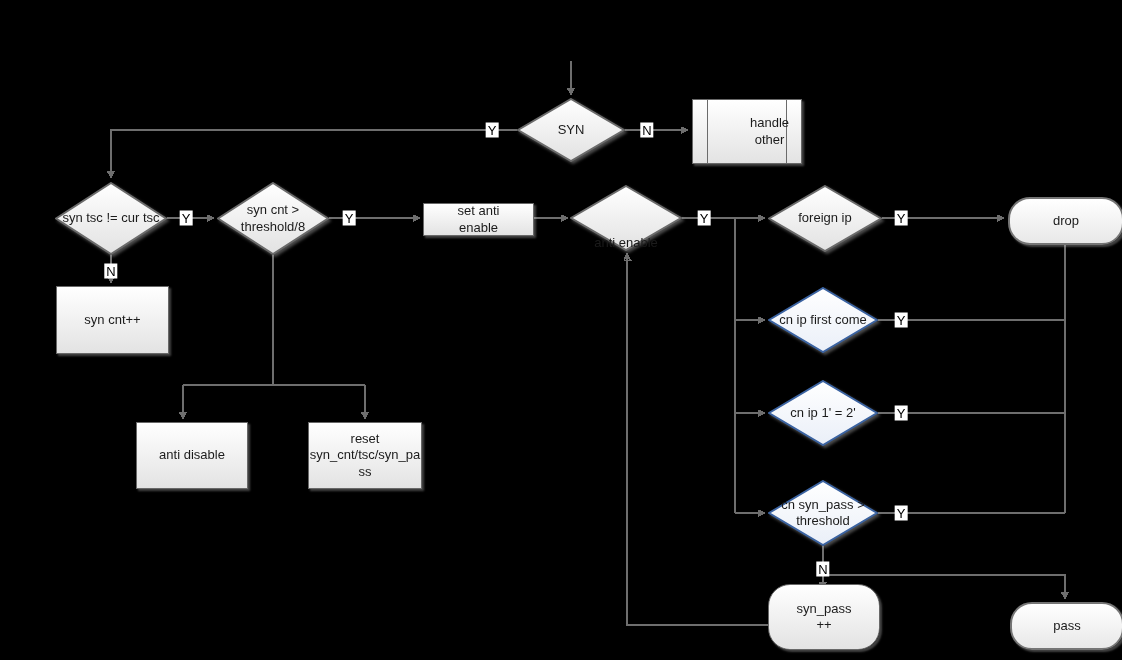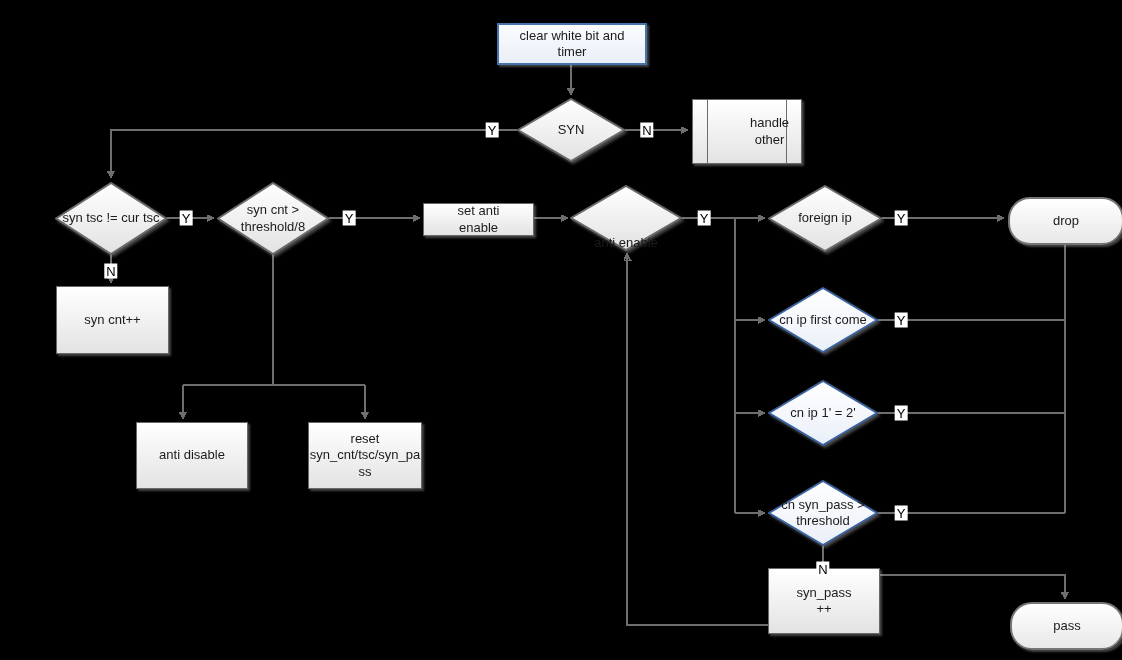--- a/index.html
+++ b/index.html
@@ -105,23 +105,20 @@
     <path d="M878,413 H1065"></path>
     <path d="M878,513 H1065"></path>
 
     <path d="M823,546 V587" marker-end="url(#arrow)"></path>
 
     <path d="M823,575 H1065 V597" marker-end="url(#arrow)"></path>
 
     <path d="M768,625 H627 V255" marker-end="url(#arrow)"></path>
   </svg>
 
-  <div class="node box blue clearbox" style="left:497px;top:23px;width:146px;height:38px;">
-    <span class="nlabel">clear white bit and timer</span>
-  </div>
 
   <div class="node diamond" style="left:517px;top:98px;width:108px;height:64px;">
     <svg class="shape" viewBox="0 0 108 64" preserveAspectRatio="none">
         <polygon points="54,1 107,32 54,63 1,32" fill="url(#grad-gray)" stroke="#6b6b6b" stroke-width="2"></polygon>
       </svg>
     <span class="nlabel">SYN</span>
   </div>
 
   <div class="node box predef" style="left:692px;top:99px;width:108px;height:63px;">
     <span class="nlabel">handle other</span>
@@ -189,21 +186,21 @@
     <span class="nlabel">cn ip 1' = 2'</span>
   </div>
 
   <div class="node diamond" style="left:768px;top:480px;width:110px;height:66px;">
     <svg class="shape" viewBox="0 0 110 66" preserveAspectRatio="none">
         <polygon points="55,1 109,33 55,65 1,33" fill="url(#grad-blue)" stroke="#3b63a1" stroke-width="2"></polygon>
       </svg>
     <span class="nlabel">cn syn_pass &gt; threshold</span>
   </div>
 
-  <div class="node box" style="left:768px;top:568px;width:110px;height:64px;">
+  <div class="node box" style="left:768px;top:584px;width:110px;height:64px;border-radius:22px;">
     <span class="nlabel">syn_pass ++</span>
   </div>
 
   <div class="node stadium" style="left:1010px;top:602px;width:110px;height:44px;">
     <span class="nlabel">pass</span>
   </div>
 
   <span class="edge-label" style="left:492px;top:130px;">Y</span>
   <span class="edge-label" style="left:647px;top:130px;">N</span>
   <span class="edge-label" style="left:186px;top:218px;">Y</span>

